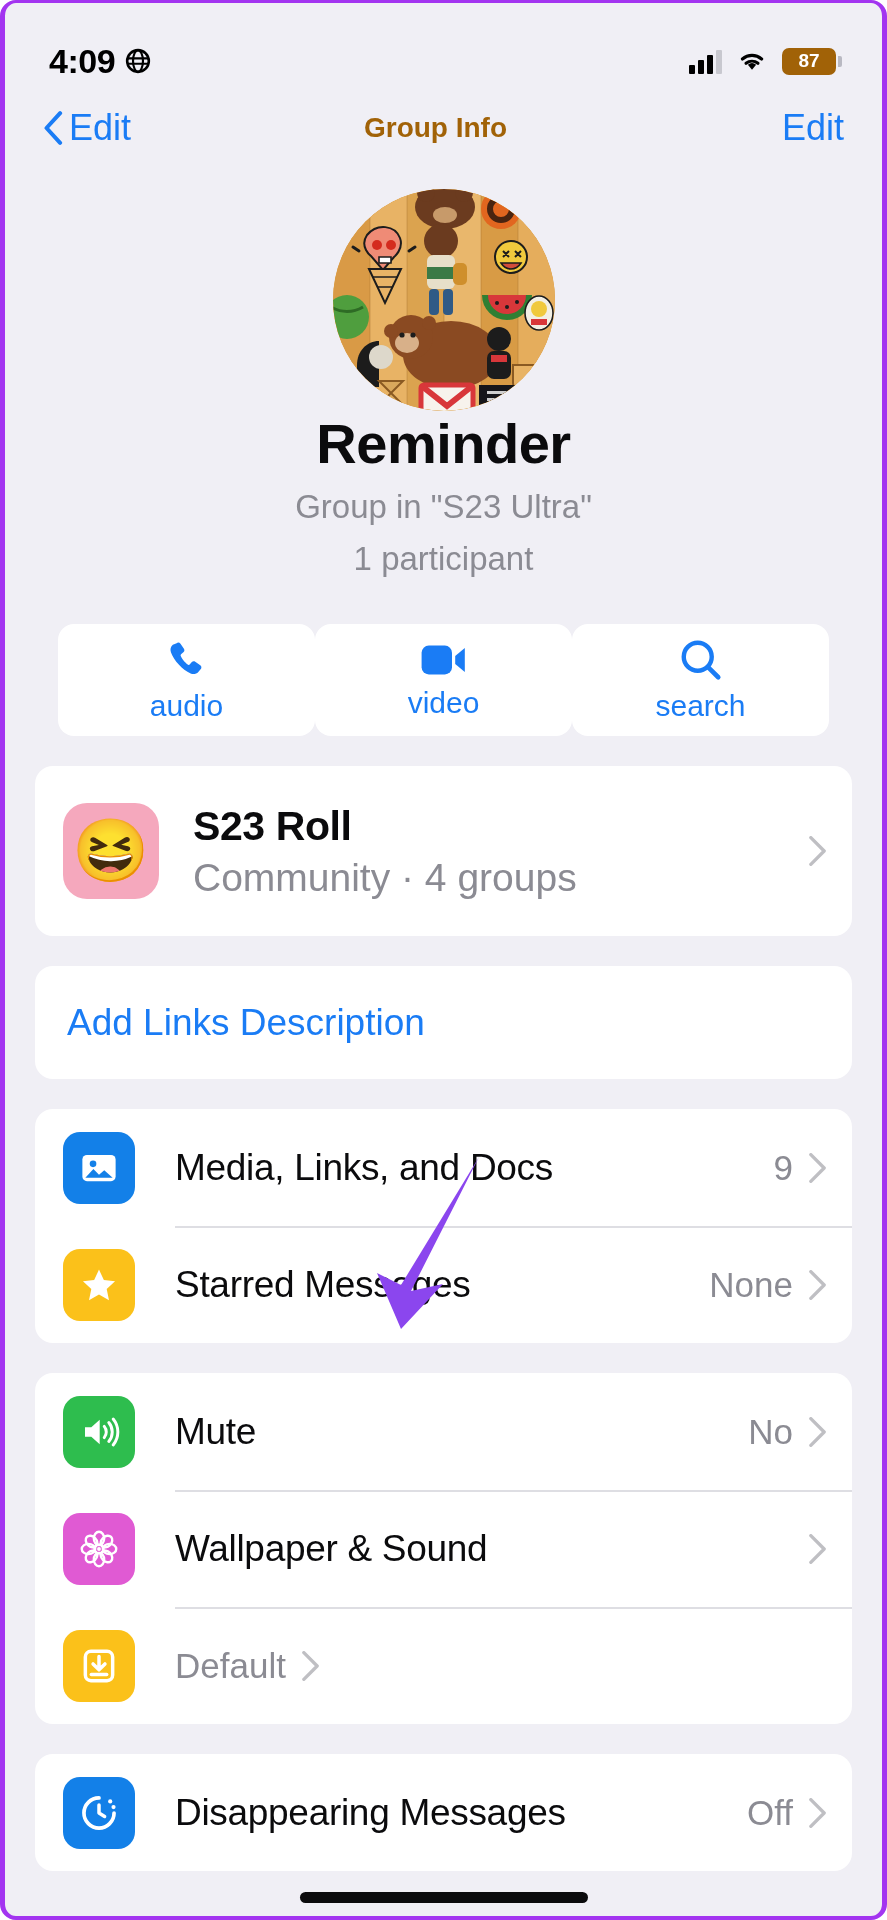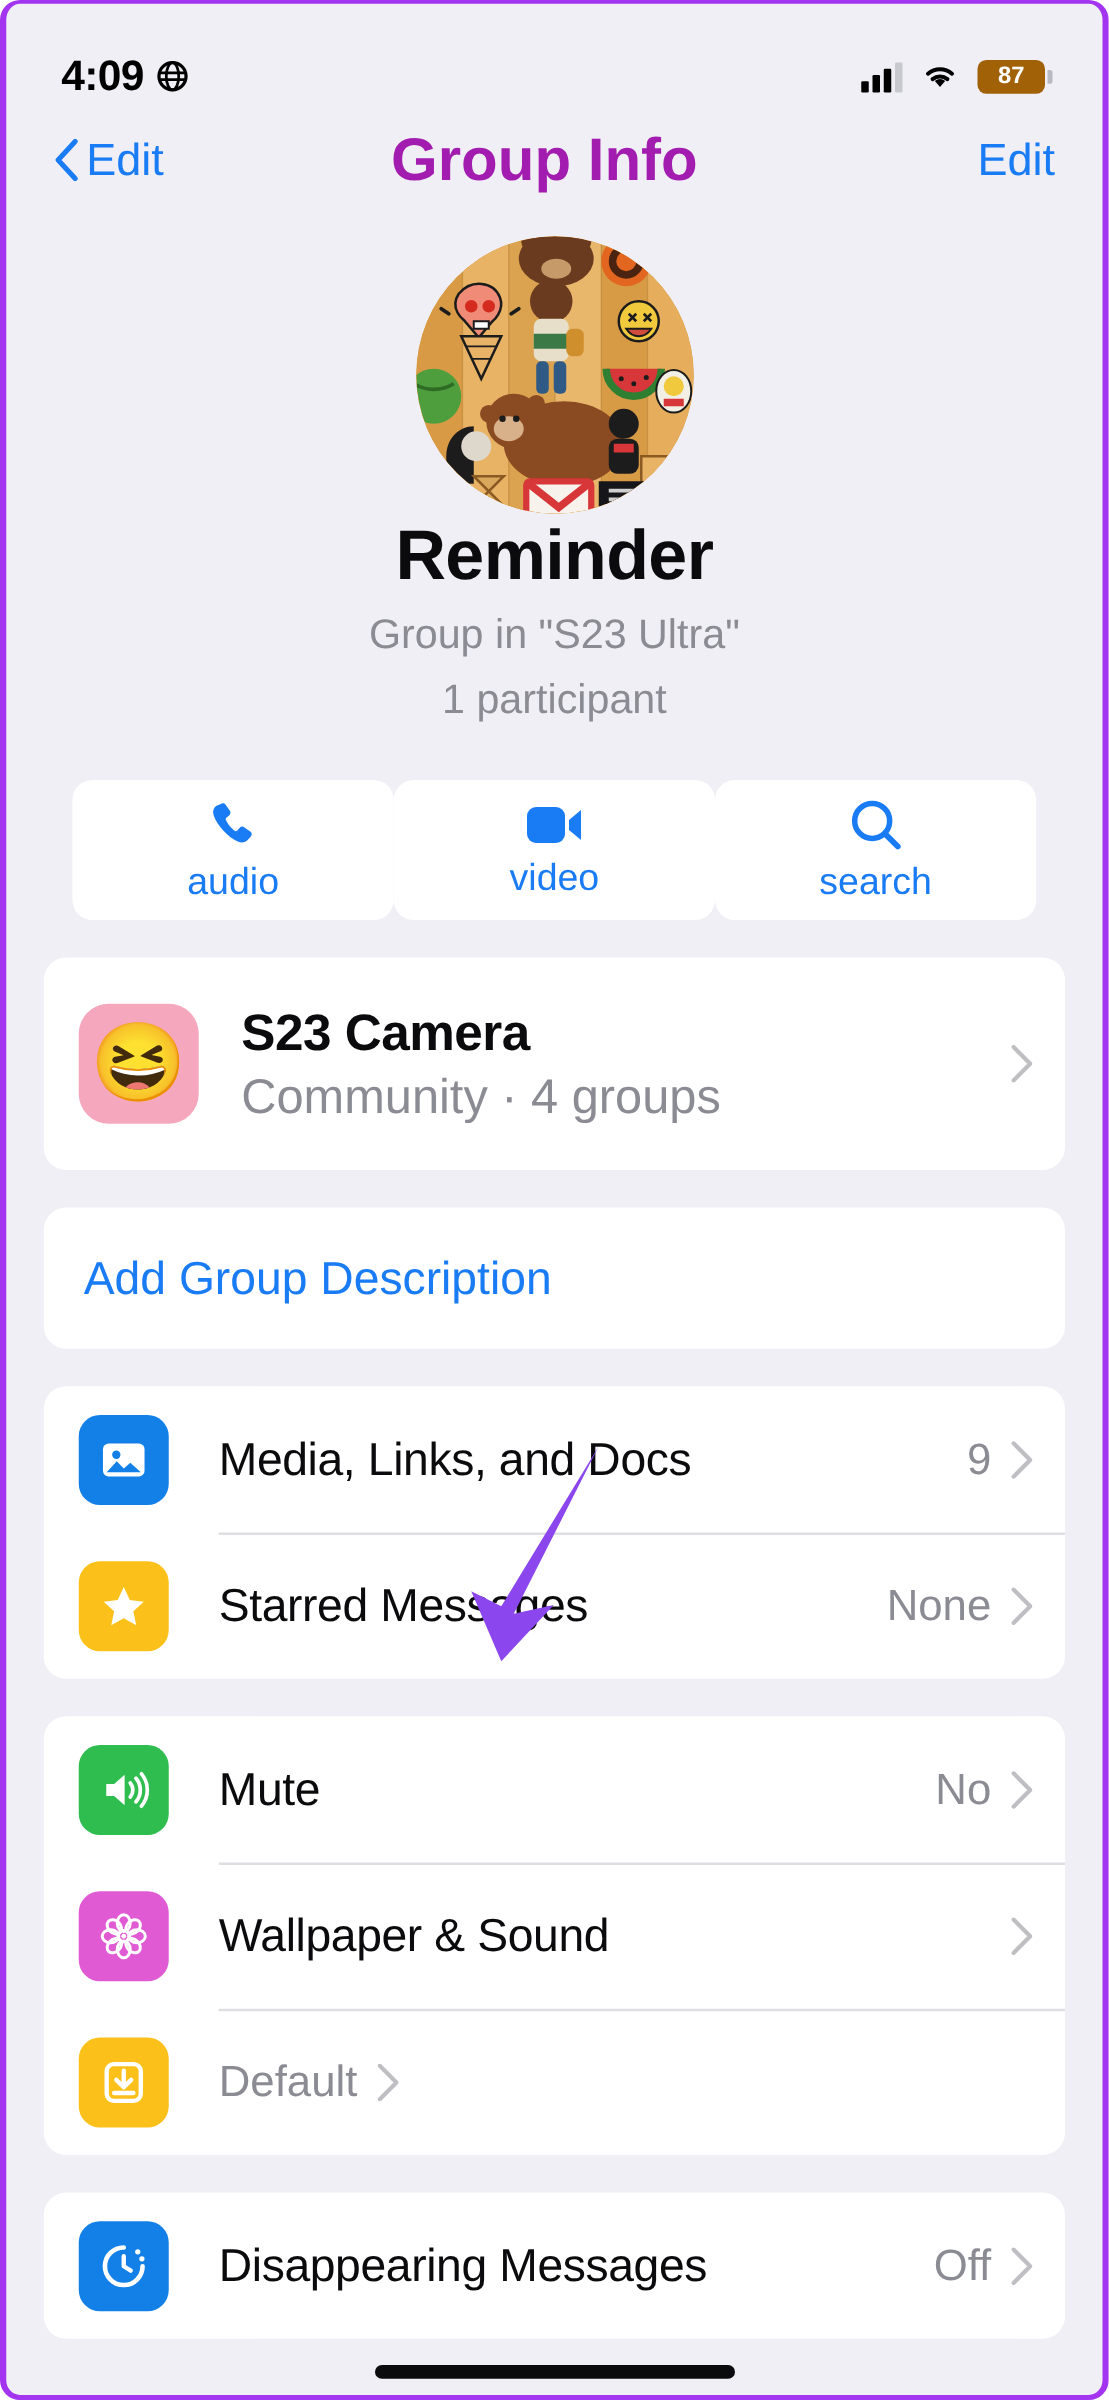--- a/index.html
+++ b/index.html
@@ -57,21 +57,21 @@
     padding:0 38px;
     position:relative;
   }
   .nav-back {
     display:flex; align-items:center; gap:6px;
     color:#1a7cf5; font-size:36px; cursor:pointer;
   }
   .chev-left { width:20px; height:34px; flex:none; }
   .nav-title {
     position:absolute; left:0; right:16px; text-align:center;
-    font-size:48px; font-weight:700; color:#a21caf;
+    font-size:28px; font-weight:700; color:#a16207;
     pointer-events:none;
   }
   .nav-edit {
     margin-left:auto; color:#1a7cf5; font-size:36px; cursor:pointer; z-index:2;
   }
 
   
   .profile { text-align:center; padding-top:22px; }
   .avatar {
     width:222px; height:222px; border-radius:50%;
@@ -354,32 +354,32 @@
       <span class="act-label">search</span>
     </div>
   </div>
 
   <div class="card">
     <div class="row community-row">
       <div class="community-ic">
         <span>😆</span>
       </div>
       <div class="community-text">
-        <div class="community-title">S23 Camera</div>
+        <div class="community-title">S23 Roll</div>
         <div class="community-sub">Community · 4 groups</div>
       </div>
       <svg class="chev-right" viewBox="0 0 10 18">
         <path d="M1 1l8 8-8 8" fill="none" stroke="#8b8b93" stroke-width="2" stroke-linecap="round" stroke-linejoin="round"></path>
       </svg>
     </div>
   </div>
 
   <div class="card">
     <div class="desc-row">
-      <span class="desc-text">Add Group Description</span>
+      <span class="desc-text">Add Links Description</span>
     </div>
   </div>
 
   <div class="card">
 
     <div class="row">
       <div class="ic" style="background:#1380e8">
         <svg width="42" height="42" viewBox="0 0 24 24">
           <rect x="2.5" y="4.5" width="19" height="15" rx="2.6" fill="#fff"></rect>
           <circle cx="8.6" cy="9.6" r="1.9" fill="#1380e8"></circle>

